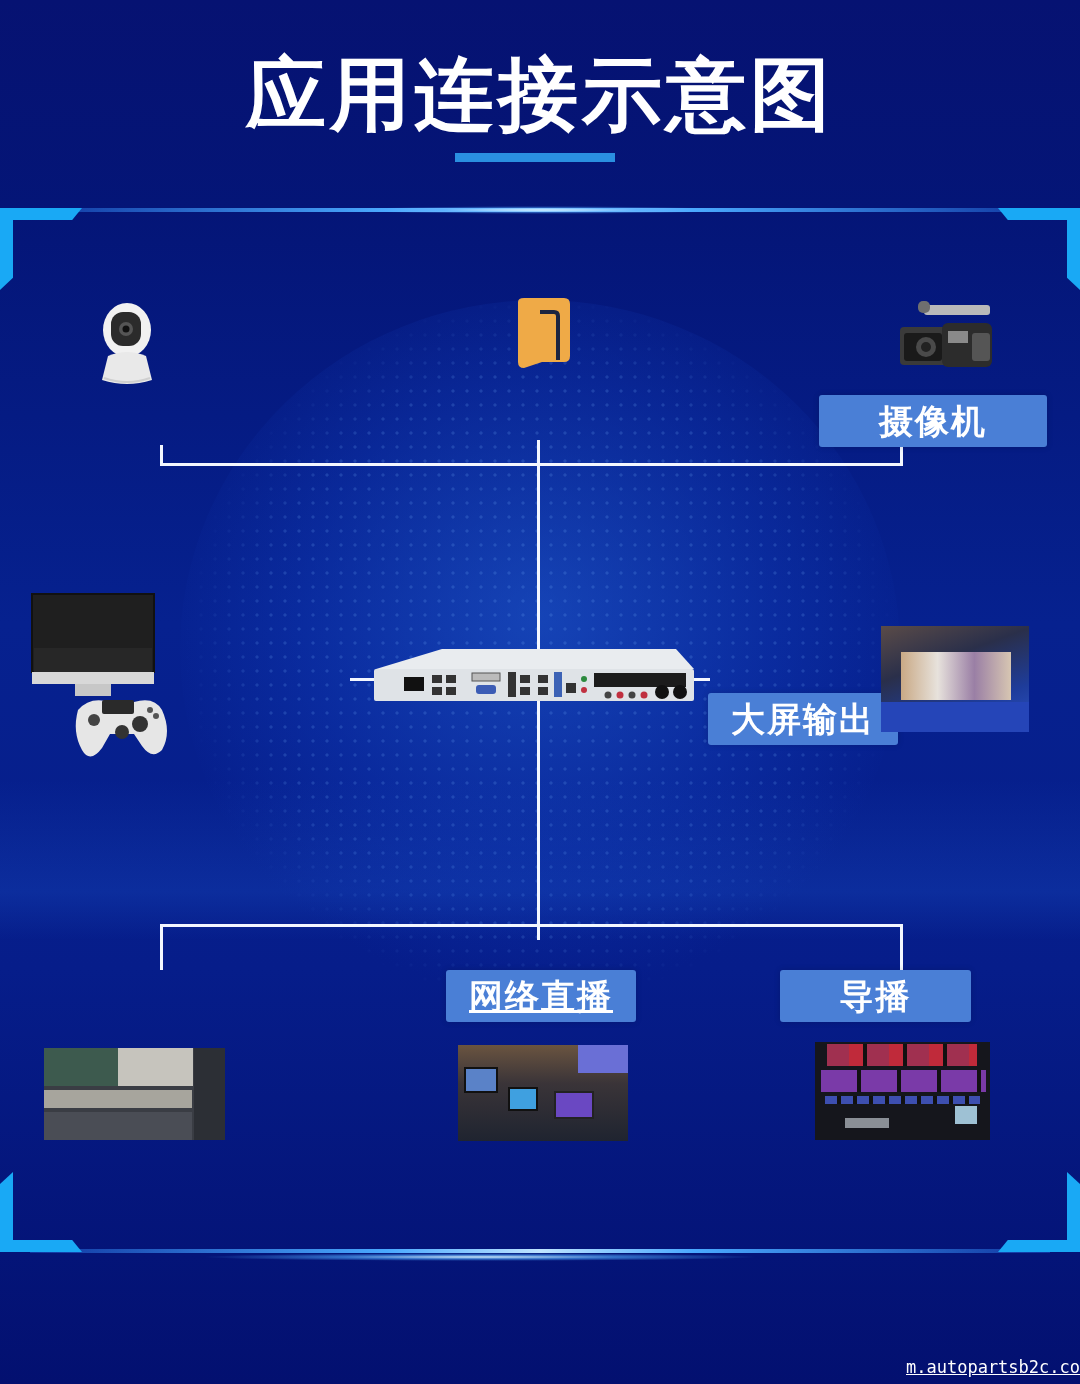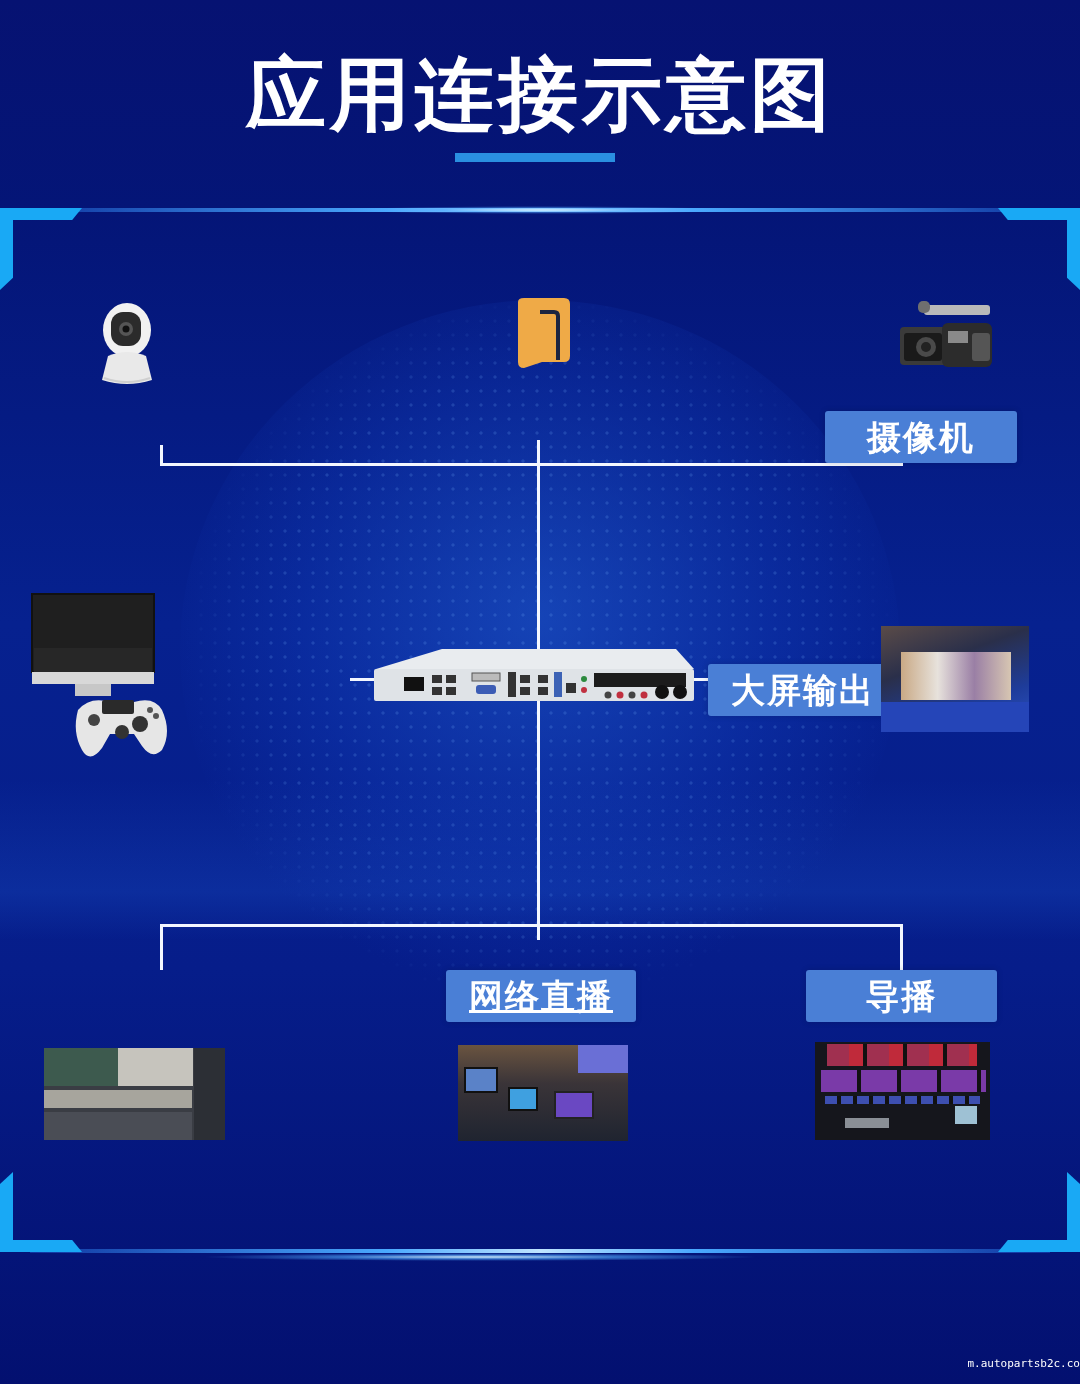--- a/index.html
+++ b/index.html
@@ -33,21 +33,21 @@
     color: #fff; font-size: 34px; font-weight: bold; text-align: center; line-height: 52px;
     letter-spacing: 2px; box-shadow: 0 0 6px rgba(0,0,0,0.15); }
 
   .line { position: absolute; background: #f3f7ff; }
 
   
   .icon-box { position: absolute; }
   .photo { position: absolute; overflow: hidden; }
 
   .watermark { position: absolute; right: 0; top: 1357px; font-family: "DejaVu Sans Mono", monospace;
-    font-size: 11px; color: #ffffff; white-space: nowrap; }
+    font-size: 17px; color: #ffffff; white-space: nowrap; text-decoration: underline; }
 </style>
 </head>
 <body>
 
 <div class="stage">
   <div class="globe"></div>
   <div class="globe-dots"></div>
   <div class="city-band"></div>
 
   <div class="title">应用连接示意图</div>
@@ -101,21 +101,21 @@
       <rect x="20" y="4" width="12" height="12" rx="5" fill="#6f6f6f"></rect>
       <rect x="2" y="30" width="48" height="38" rx="4" fill="#3a3a3a"></rect>
       <rect x="6" y="36" width="38" height="28" rx="3" fill="#1a1a1a"></rect>
       <circle cx="28" cy="50" r="10" fill="#4a4a4a"></circle>
       <circle cx="28" cy="50" r="5" fill="#222"></circle>
       <rect x="44" y="26" width="50" height="44" rx="6" fill="#2c2c2c"></rect>
       <rect x="50" y="34" width="20" height="12" fill="#8a8a8a"></rect>
       <rect x="74" y="36" width="18" height="28" rx="3" fill="#555"></rect>
     </svg>
   </div>
-  <div class="label" style="left:819px; top:411px; width:192px;margin-left:6px;">摄像机</div>
+  <div class="label" style="left:819px; top:395px; width:228px;">摄像机</div>
 
   <div class="icon-box" style="left:30px; top:592px; width:142px; height:172px;">
     <svg width="142" height="172" viewBox="0 0 142 172">
       <rect x="2" y="2" width="122" height="78" fill="#1f1f1f" stroke="#111" stroke-width="2"></rect>
       <rect x="4" y="56" width="118" height="24" fill="#272727"></rect>
       <rect x="2" y="80" width="122" height="12" fill="#d8d8d8"></rect>
       <rect x="45" y="92" width="36" height="12" fill="#c7c7c7"></rect>
       <path d="M48 118 Q60 104 80 110 L104 110 Q124 104 132 118 Q142 140 132 158 Q122 168 112 154 L104 142 L80 142 L72 156 Q60 172 52 158 Q42 140 48 118 Z" fill="#e6e6e6"></path>
       <rect x="72" y="108" width="32" height="14" rx="2" fill="#2a2a2a"></rect>
       <circle cx="64" cy="128" r="6" fill="#444"></circle>
@@ -149,21 +149,21 @@
       <rect x="222" y="26" width="92" height="14" fill="#1c1c1c"></rect>
       <circle cx="236" cy="48" r="3.5" fill="#444"></circle>
         <circle cx="248" cy="48" r="3.5" fill="#c03040"></circle>
       <circle cx="260" cy="48" r="3.5" fill="#444"></circle>
         <circle cx="272" cy="48" r="3.5" fill="#c03040"></circle>
       <circle cx="290" cy="45" r="7" fill="#111"></circle>
         <circle cx="308" cy="45" r="7" fill="#111"></circle>
     </svg>
   </div>
 
-  <div class="label" style="left:708px; top:664px; width:190px;">大屏输出</div>
+  <div class="label" style="left:708px; top:693px; width:190px;">大屏输出</div>
   <div class="photo" style="left:881px; top:626px; width:148px; height:106px; background: linear-gradient(160deg,#5a4b48 0%,#2a2f4a 35%,#1e3c9a 70%,#2c52c5 100%);">
     <div style="position:absolute; left:20px; top:26px; width:110px; height:48px; background: linear-gradient(90deg,#c9a985,#e7e2dc,#9a7fa5,#d7c6b2);"></div>
     <div style="position:absolute; left:0; top:76px; width:148px; height:30px; background:#2545b8;"></div>
   </div>
 
   <div class="photo" style="left:44px; top:1048px; width:181px; height:92px; background:#3a3d44;">
     <div style="position:absolute; left:0; top:0; width:74px; height:38px; background:#3d5a4e;"></div>
     <div style="position:absolute; left:74px; top:0; width:75px; height:38px; background:#c6c4bd;"></div>
     <div style="position:absolute; left:0; top:42px; width:148px; height:18px; background:#a7a59d;"></div>
     <div style="position:absolute; left:150px; top:0; width:31px; height:92px; background:#2c2f35;"></div>
@@ -171,21 +171,21 @@
   </div>
 
   <div class="label" style="left:446px; top:970px; width:190px;text-decoration:underline;">网络直播</div>
   <div class="photo" style="left:458px; top:1045px; width:170px; height:96px; background: linear-gradient(180deg,#6a5440 0%,#3a3438 40%,#1f2430 100%);">
     <div style="position:absolute; left:6px; top:22px; width:34px; height:26px; background:#5a82c8; border:2px solid #111;"></div>
     <div style="position:absolute; left:50px; top:42px; width:30px; height:24px; background:#3fa0e0; border:2px solid #111;"></div>
     <div style="position:absolute; left:96px; top:46px; width:40px; height:28px; background:#6a48c2; border:2px solid #222;"></div>
     <div style="position:absolute; left:120px; top:0; width:50px; height:28px; background:#6a6fd6;"></div>
   </div>
 
-  <div class="label" style="left:806px; top:970px; width:191px;text-align:center;">导播</div>
+  <div class="label" style="left:780px; top:970px; width:191px;text-align:center;">导播</div>
   <div class="photo" style="left:815px; top:1042px; width:175px; height:98px; background:#15161c;">
     <div style="position:absolute; left:12px; top:2px; width:150px; height:22px; background: repeating-linear-gradient(90deg,#a03050 0 22px,#c02a3a 22px 36px,#111 36px 40px);"></div>
     <div style="position:absolute; left:6px; top:28px; width:165px; height:22px; background: repeating-linear-gradient(90deg,#7a3aa8 0 36px,#111 36px 40px);"></div>
     <div style="position:absolute; left:10px; top:54px; width:155px; height:8px; background: repeating-linear-gradient(90deg,#3d4fb0 0 12px,#111 12px 16px);"></div>
     <div style="position:absolute; left:30px; top:76px; width:44px; height:10px; background:#8a8f96;"></div>
     <div style="position:absolute; left:140px; top:64px; width:22px; height:18px; background:#9ec1d4;"></div>
   </div>
 
   <div class="watermark">m.autopartsb2c.co</div>
 </div>

